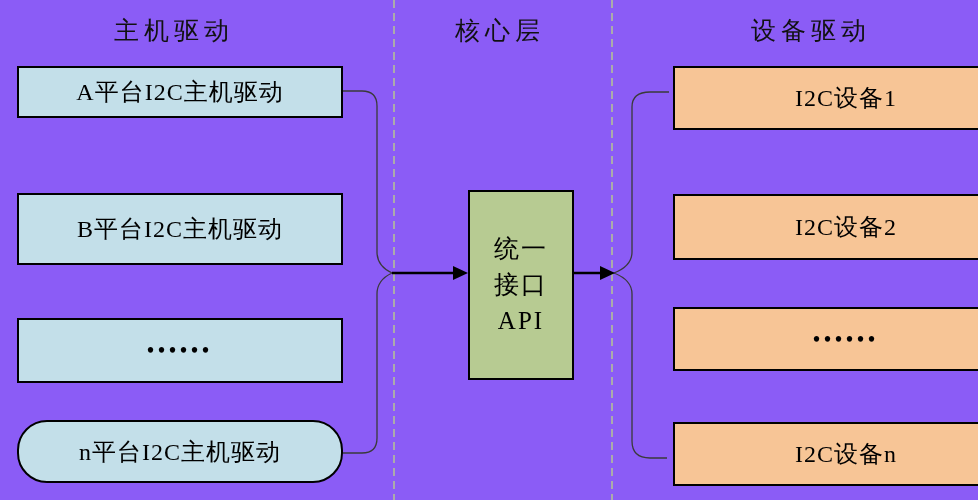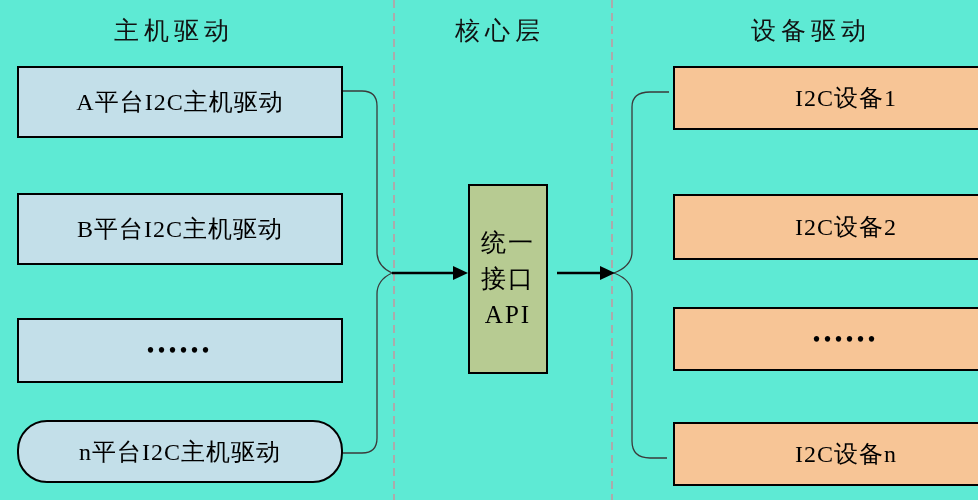--- a/index.html
+++ b/index.html
@@ -1,32 +1,32 @@
 <!DOCTYPE html>
 <html style="--host-box: #c3dfe9; --device-box: #f7c596; --core-box: #b7cb92; --divider: #ababab; --connector: #3a3a3a; --arrow: #000000;"><head>
 <meta charset="utf-8">
 <style>
   html,body{margin:0;padding:0;background:#ffffff;}
   #canvas{
-    position:relative;width:978px;height:500px;background:#5eead4;overflow:hidden;
+    position:relative;width:978px;height:500px;background:#8b5cf6;overflow:hidden;
     font-family:"Liberation Serif","DejaVu Serif",serif;color:#000;
   }
   .col-header{
     position:absolute;top:14px;transform:translateX(-50%);
     font-size:25px;letter-spacing:5px;white-space:nowrap;color:#111;
   }
   .box{
     position:absolute;box-sizing:border-box;border:2px solid #000;
     display:flex;align-items:center;justify-content:center;
   }
   .box .box-label{font-size:24px;letter-spacing:1px;white-space:nowrap;}
   .host-box{left:17px;width:326px;background:var(--host-box,#c3dfe9);}
   .device-box{left:673px;width:346px;background:var(--device-box,#f7c596);}
   .core-box{
-    left:468px;top:184px;width:80px;height:190px;background:var(--core-box,#b7cb92);
+    left:468px;top:190px;width:106px;height:190px;background:var(--core-box,#b7cb92);
     flex-direction:column;
   }
   .core-box .core-line{font-size:25px;line-height:36px;letter-spacing:2px;text-align:center;}
   .dots .box-label{font-size:20px;font-weight:bold;letter-spacing:4px;}
   svg#wires{position:absolute;left:0;top:0;width:978px;height:500px;pointer-events:none;}
   .divider{stroke:var(--divider,#ababab);stroke-width:2;stroke-dasharray:8 5;fill:none;}
   .brace{stroke:var(--connector,#3a3a3a);stroke-width:1.3;fill:none;}
   .arrow-line{stroke:var(--arrow,#000000);stroke-width:2.4;fill:none;}
   .arrow-head{fill:var(--arrow,#000000);stroke:none;}
 </style>
@@ -46,21 +46,21 @@
     <polygon class="arrow-head" points="453,266 468,273 453,280"></polygon>
 
     <line class="arrow-line" x1="557" y1="273" x2="601" y2="273"></line>
     <polygon class="arrow-head" points="600,266 615,273 600,280"></polygon>
   </svg>
 
   <div class="col-header" style="left:174px;">主机驱动</div>
   <div class="col-header" style="left:500px;">核心层</div>
   <div class="col-header" style="left:811px;">设备驱动</div>
 
-  <div class="box host-box" style="top:66px;height:72px;">
+  <div class="box host-box" style="top:66px;height:52px;">
     <span class="box-label">A平台I2C主机驱动</span>
   </div>
   <div class="box host-box" style="top:193px;height:72px;">
     <span class="box-label">B平台I2C主机驱动</span>
   </div>
   <div class="box host-box dots" style="top:318px;height:65px;">
     <span class="box-label">••••••</span>
   </div>
   <div class="box host-box" style="top:420px;height:63px;border-radius:30px;">
     <span class="box-label">n平台I2C主机驱动</span>

